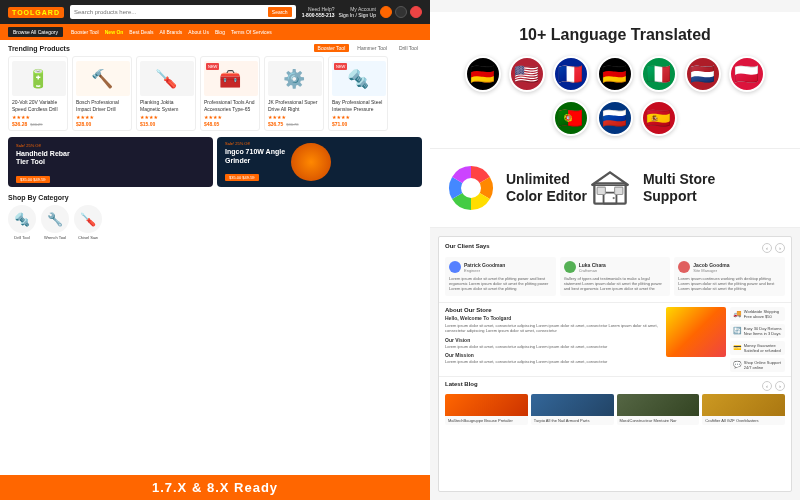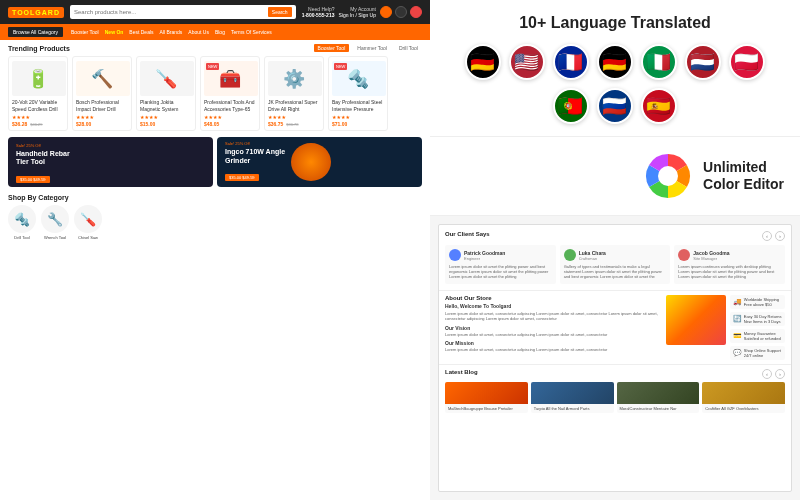--- a/index.html
+++ b/index.html
@@ -366,20 +366,21 @@
       background: #f5f5f5;
       display: flex;
       flex-direction: column;
     }
 
     
     .lang-section {
       background: #fff;
       padding: 14px 16px 12px;
       border-bottom: 1px solid #eee;
+      margin-top: 12px;
     }
     .lang-title {
       font-size: 16px;
       font-weight: 700;
       color: #222;
       text-align: center;
       margin-bottom: 12px;
     }
     .lang-flags {
       display: flex;
@@ -398,21 +399,21 @@
       align-items: center;
       justify-content: center;
       font-size: 20px;
     }
 
     
     .features-section {
       background: #fff;
       padding: 14px 16px;
       display: flex;
-      justify-content: flex-end;
+      justify-content: flex-start;
       border-bottom: 1px solid #eee;
     }
     .feature-item {
       display: flex;
       align-items: center;
       gap: 10px;
     }
     .feature-text .feature-title {
       font-size: 14px;
       font-weight: 700;
@@ -709,20 +710,21 @@
     <div class="cat-item">
       <div class="cat-icon-circle">🔧</div>
       <div class="cat-label">Wrench Tool</div>
     </div>
     <div class="cat-item">
       <div class="cat-icon-circle">🪛</div>
       <div class="cat-label">Chisel Saw</div>
     </div>
   </div>
 
+  <div class="version-badge">1.7.X &amp; 8.X Ready</div>
 </div>
 
 <div class="right-panel">
 
   <div class="lang-section">
     <div class="lang-title">10+ Language Translated</div>
     <div class="lang-flags">
       <div class="flag-circle" style="background:#000;">🇩🇪</div>
       <div class="flag-circle" style="background:#b22234;">🇺🇸</div>
       <div class="flag-circle" style="background:#002395;">🇫🇷</div>
@@ -752,20 +754,39 @@
         <path d="M25,25 L25,47 A22,22 0 0,1 6.1,36 Z" fill="#44cc44"></path>
         <path d="M25,25 L6.1,36 A22,22 0 0,1 6.1,14 Z" fill="#4488ff"></path>
         <path d="M25,25 L6.1,14 A22,22 0 0,1 25,3 Z" fill="#cc44ff"></path>
         <circle cx="25" cy="25" r="10" fill="#fff"></circle>
       </svg>
       <div class="feature-text">
         <div class="feature-title">Unlimited<br>Color Editor</div>
       </div>
     </div>
 
+    <div class="feature-item">
+      <svg class="store-icon" viewBox="0 0 50 50" xmlns="http://www.w3.org/2000/svg">
+
+        <rect x="8" y="20" width="34" height="22" rx="1" fill="none" stroke="#555" stroke-width="2.5"></rect>
+        <rect x="18" y="30" width="14" height="12" rx="1" fill="none" stroke="#555" stroke-width="2"></rect>
+
+        <path d="M5,22 L25,8 L45,22" fill="none" stroke="#555" stroke-width="2.5"></path>
+
+        <rect x="11" y="24" width="9" height="8" rx="1" fill="#ddd" stroke="#999" stroke-width="1.2"></rect>
+        <rect x="30" y="24" width="9" height="8" rx="1" fill="#ddd" stroke="#999" stroke-width="1.2"></rect>
+
+        <circle cx="29" cy="36" r="1.2" fill="#777"></circle>
+
+        <line x1="5" y1="22" x2="45" y2="22" stroke="#555" stroke-width="1.5"></line>
+      </svg>
+      <div class="feature-text">
+        <div class="feature-title">Multi Store<br>Support</div>
+      </div>
+    </div>
   </div>
 
   <div class="mini-site">
 
     <div class="mini-testimonials">
       <div style="display:flex;justify-content:space-between;align-items:center;margin-bottom:4px;">
         <div class="mini-section-title">Our Client Says</div>
         <div style="display:flex;gap:3px;">
           <div class="nav-arrow">‹</div>
           <div class="nav-arrow">›</div>

